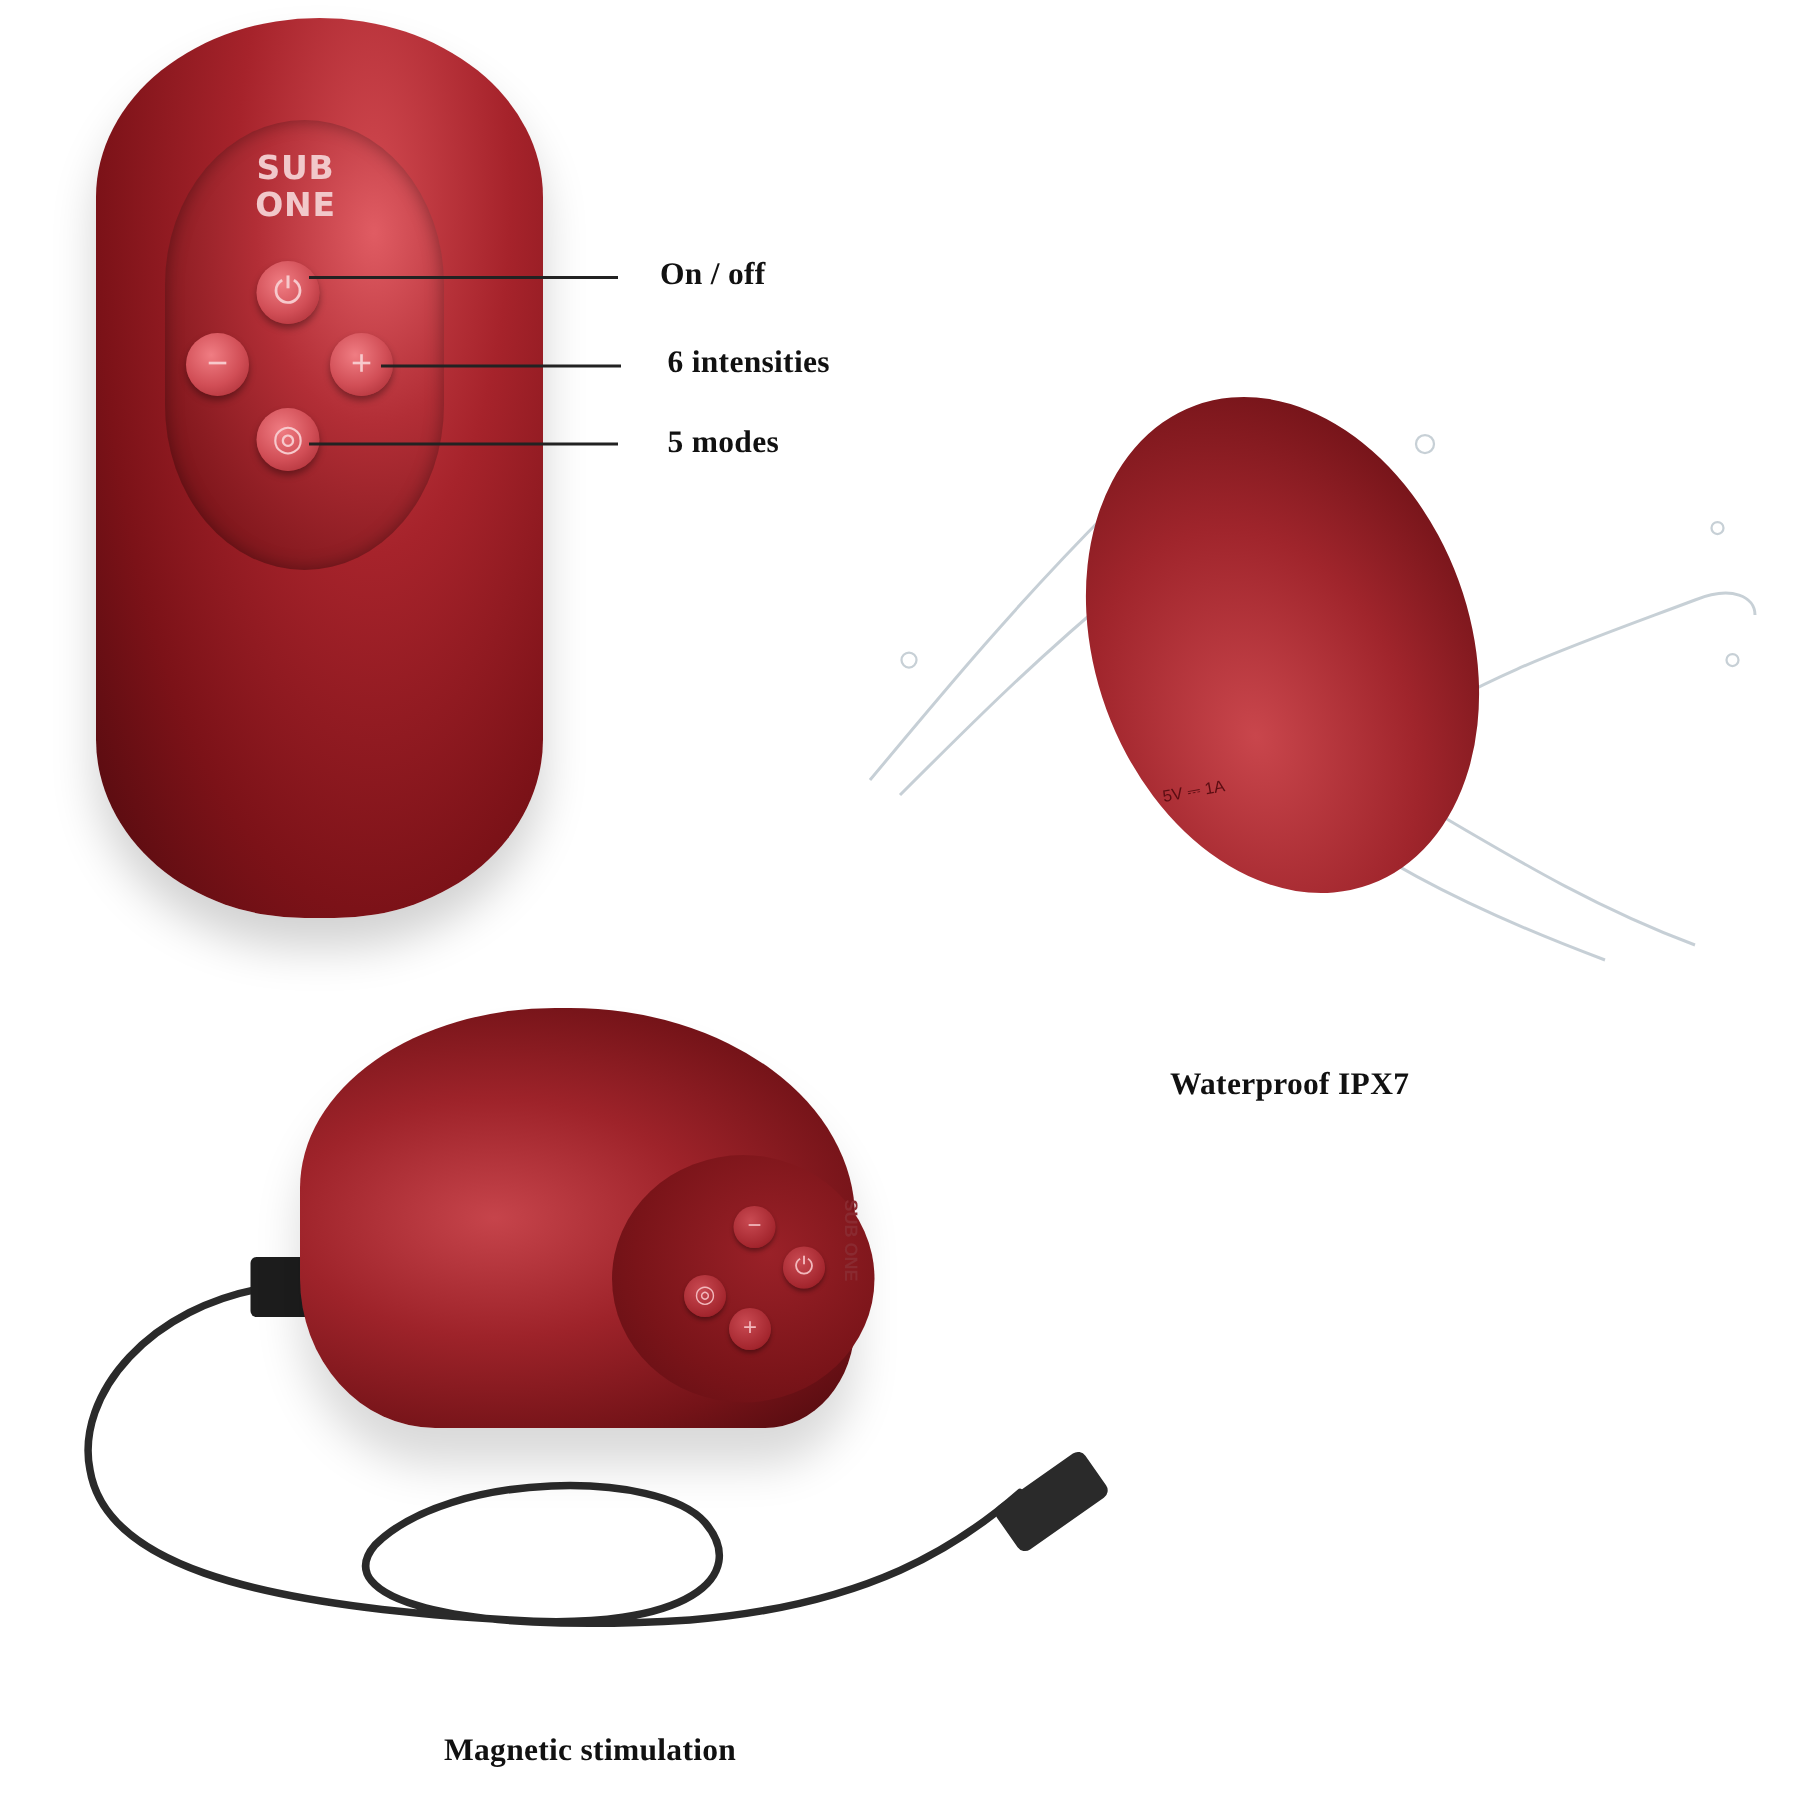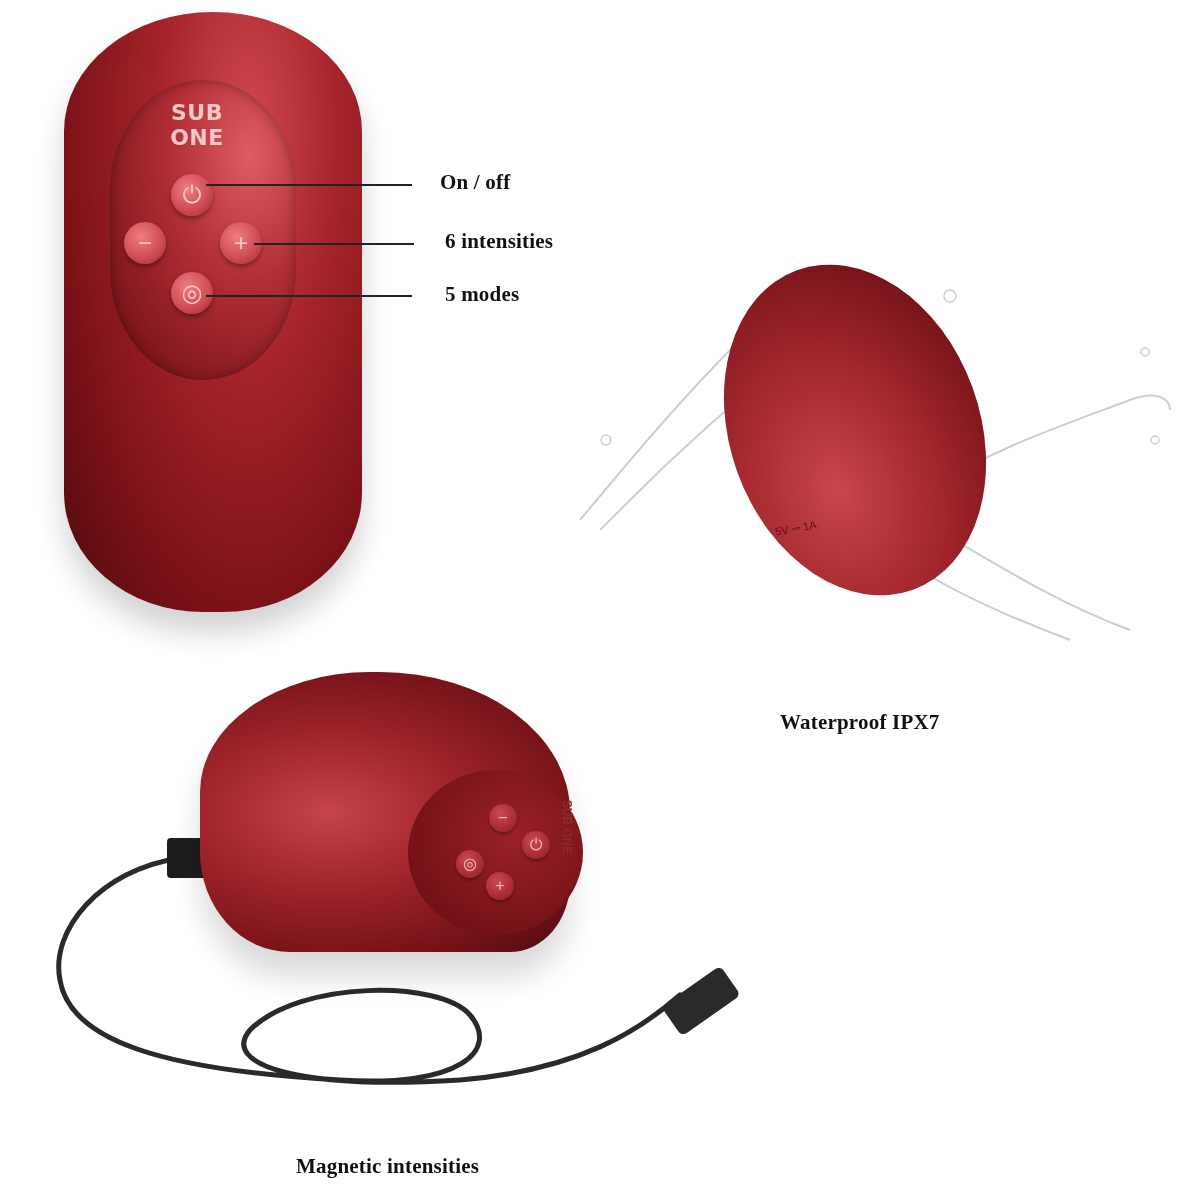--- a/index.html
+++ b/index.html
@@ -74,13 +74,13 @@
 </svg>
 <div class="abs usb-c"></div>
 <div class="abs puck"></div>
 <div class="abs puck-panel"></div>
 <div class="sbtn" style="left:489px;top:804px;">−</div>
 <div class="sbtn" style="left:522px;top:831px;">⏻</div>
 <div class="sbtn" style="left:456px;top:850px;">◎</div>
 <div class="sbtn" style="left:486px;top:872px;">+</div>
 <div class="abs" style="left:540px;top:820px;color:#8a2a30;font-size:12px;font-weight:bold;transform:rotate(90deg);white-space:nowrap;">SUB ONE</div>
 <div class="abs usb-a"></div>
-<div class="label" style="left:296px;top:1154px;">Magnetic intensities</div>
+<div class="label" style="left:296px;top:1154px;">Magnetic stimulation</div>
 
 </body></html>

